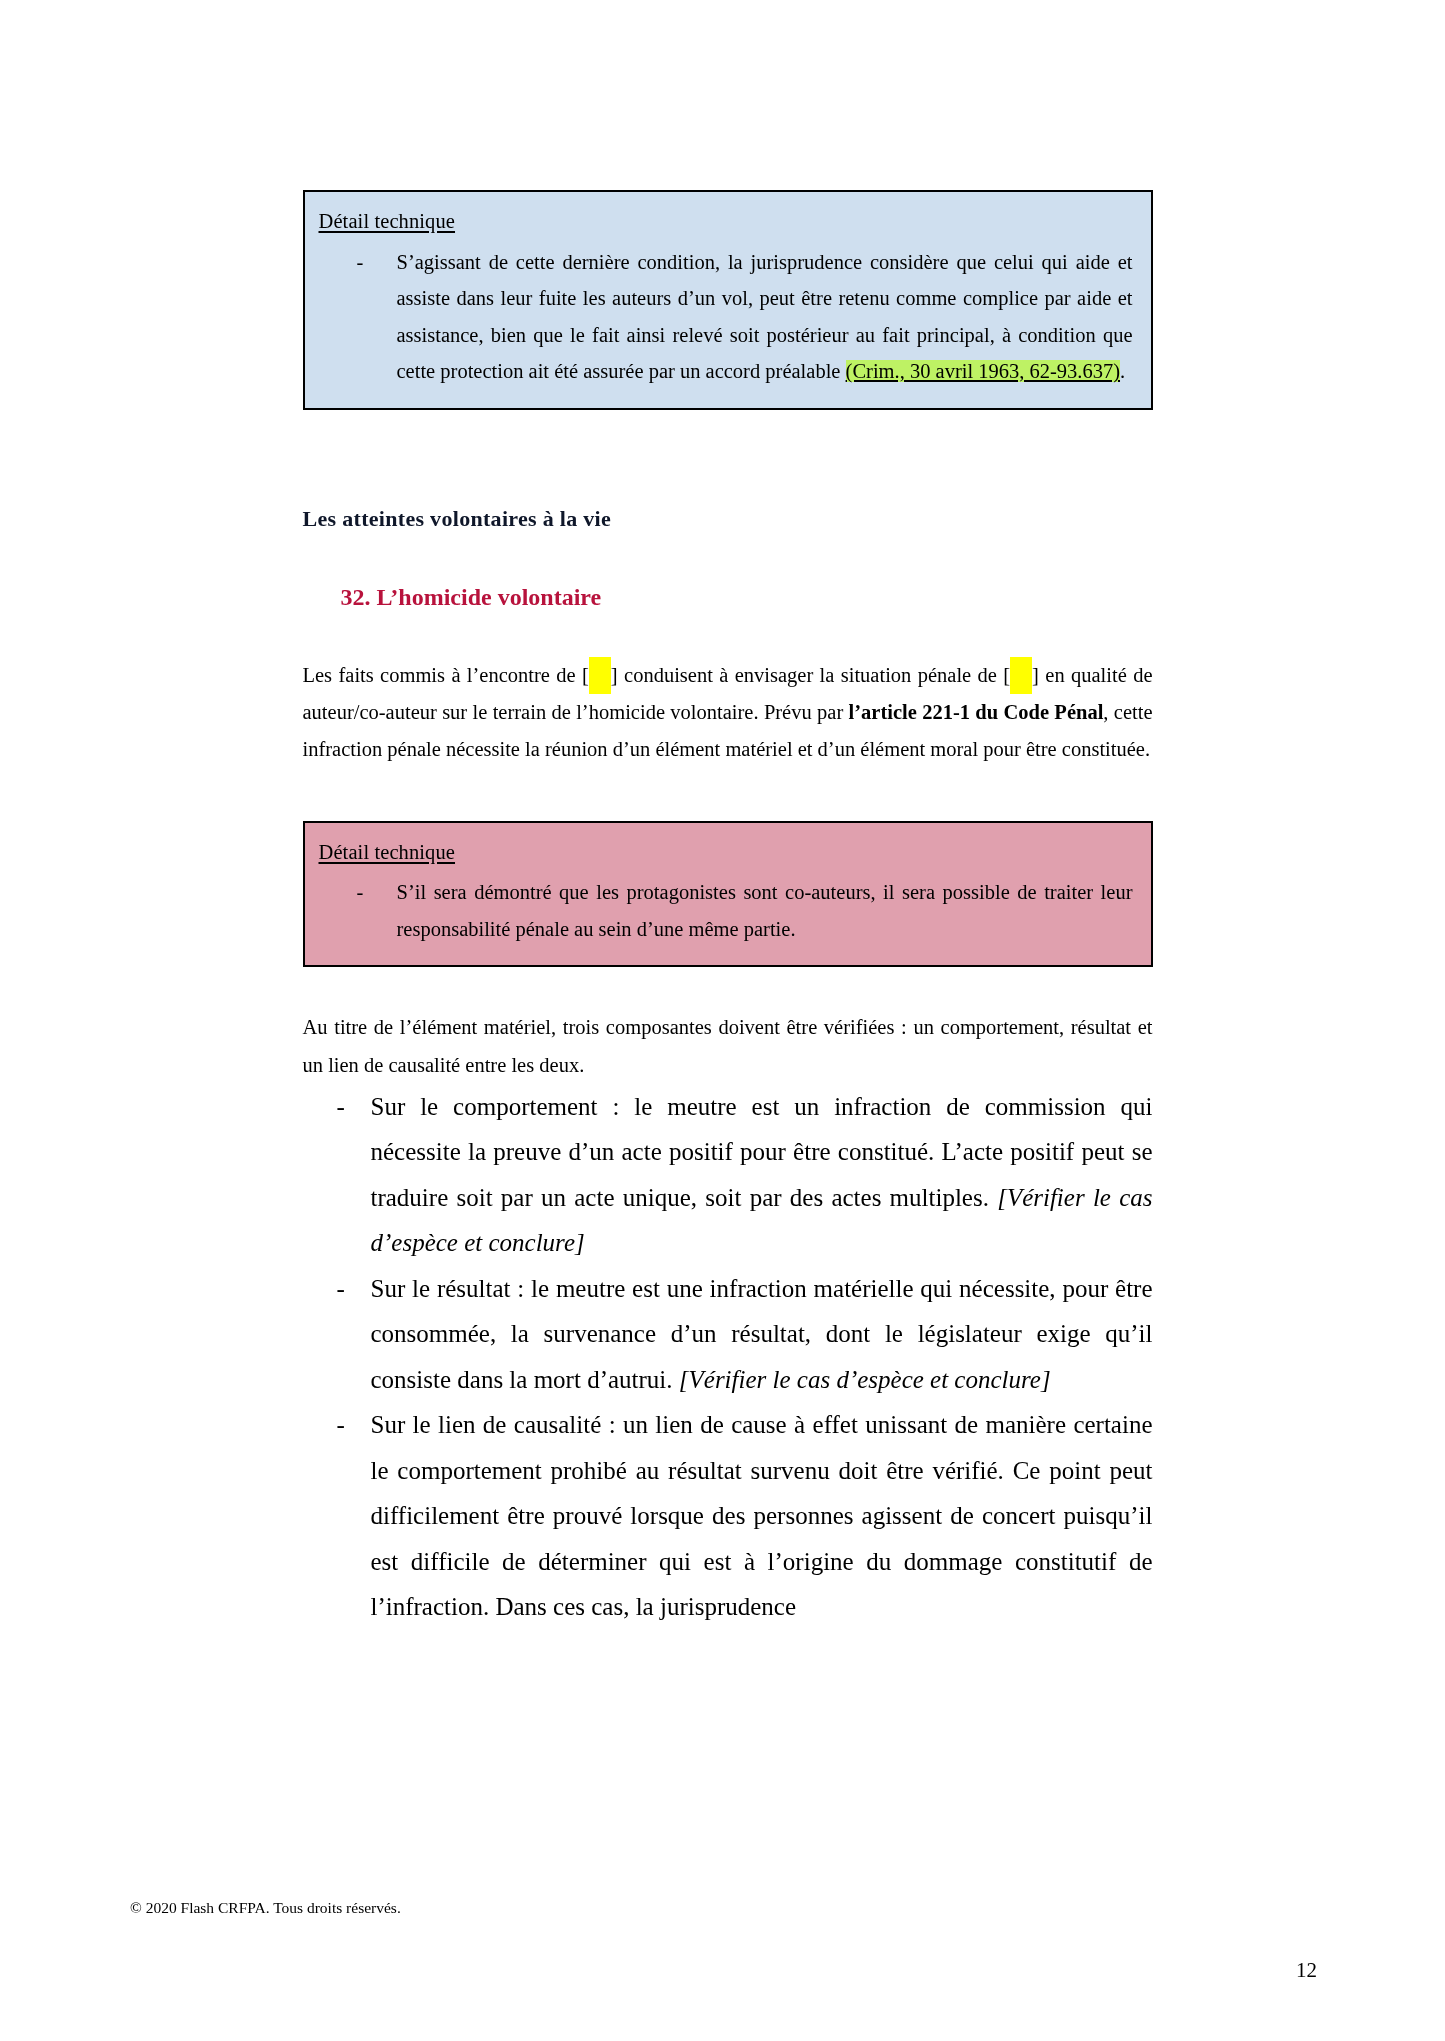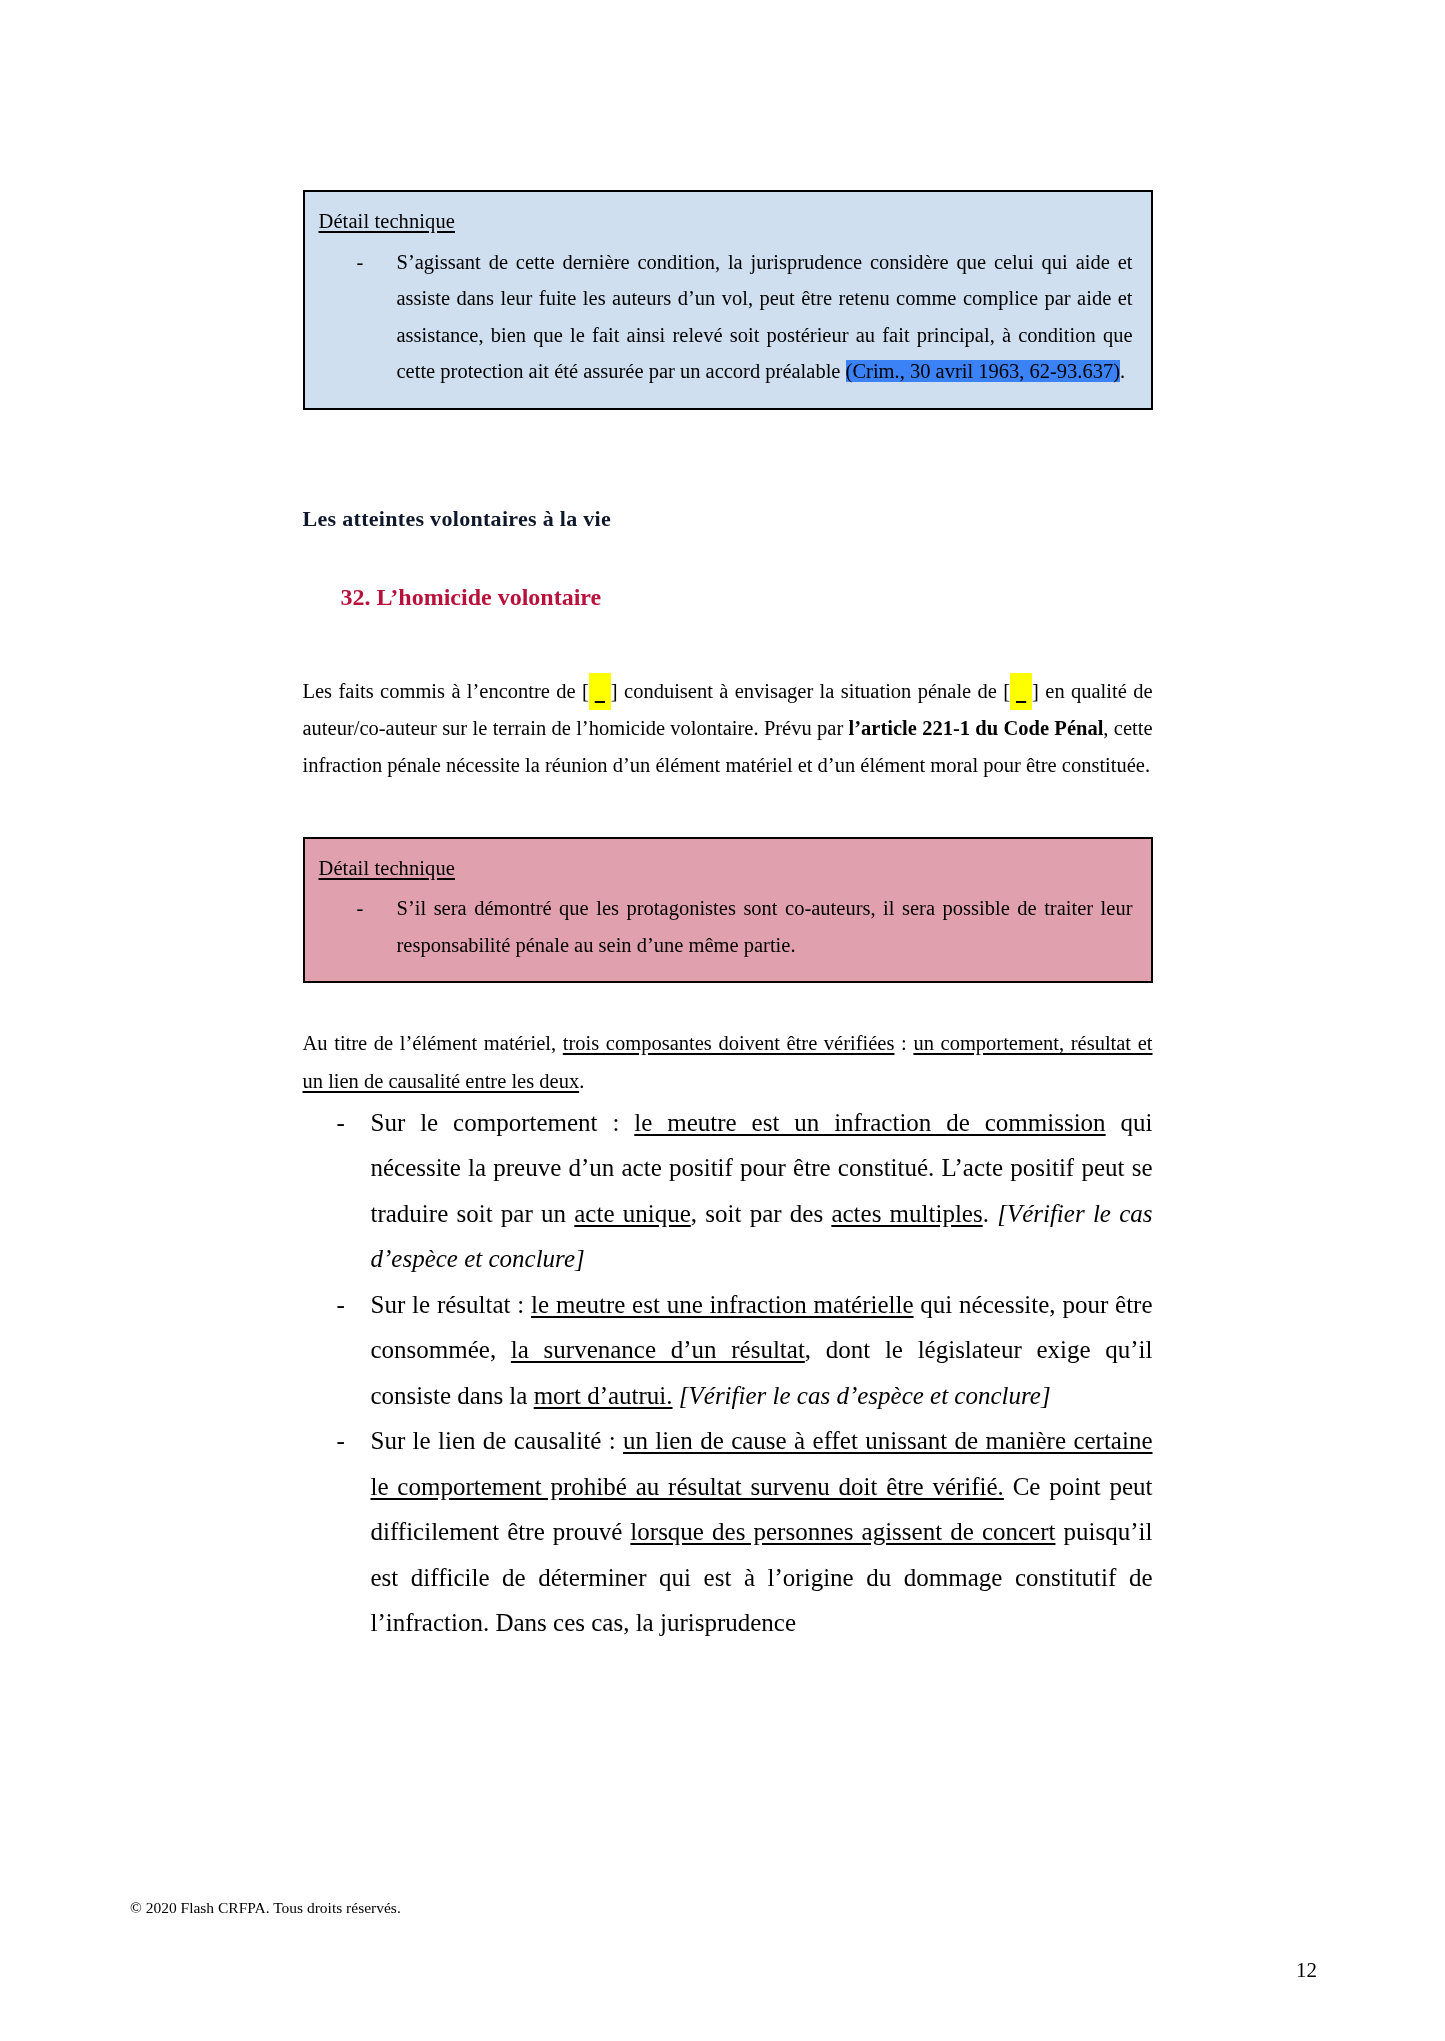--- a/index.html
+++ b/index.html
@@ -58,21 +58,22 @@
     text-align: justify;
     text-justify: inter-word;
   }
   .callout li::before {
     content: "-";
     position: absolute;
     left: 38px;
     top: 0;
   }
   .hl-pink {
-    background: #3b82f6;
+    background: #bef264;
+    text-decoration: underline;
   }
 
   
   .section-heading {
     font-size: 22px;
     font-weight: bold;
     color: #0f172a;
     letter-spacing: 0.3px;
     margin: 0;
   }
@@ -92,23 +93,21 @@
     text-align: justify;
     text-justify: inter-word;
   }
   .hl-yellow {
     background: #ffff00;
     display: inline-block;
     min-width: 22px;
     text-align: center;
   }
   .u {
-    text-decoration: underline;
     text-underline-offset: 3px;
-    margin-top: 16px;
   }
   .b { font-weight: bold; }
   .i { font-style: italic; }
 
   ul.bullets {
     margin: 0;
     padding: 0;
     list-style: none;
   }
   ul.bullets > li {

